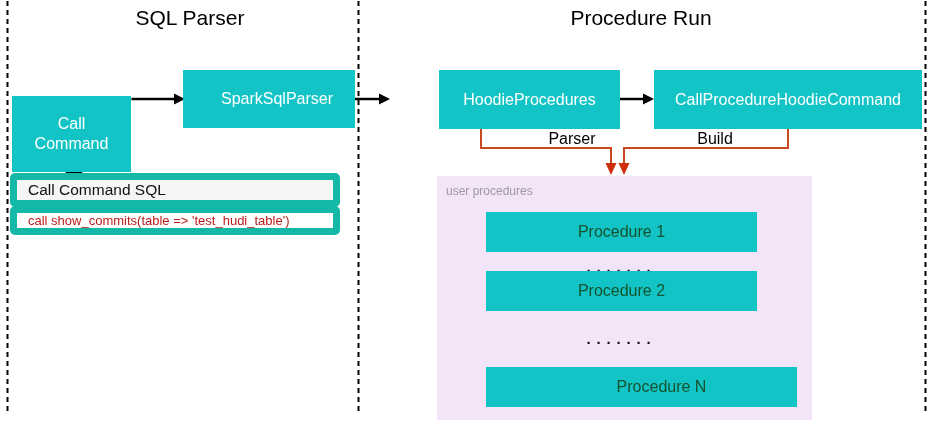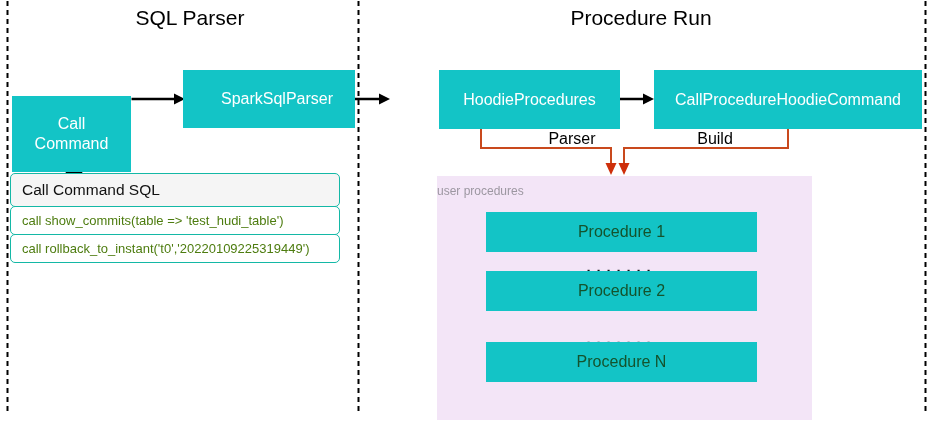--- a/index.html
+++ b/index.html
@@ -33,38 +33,38 @@
   .edge-label {
     position: absolute;
     font-size: 16px; color: #000;
     transform: translateX(-50%);
     white-space: nowrap;
   }
   .sql-panel { position: absolute; left: 10px; top: 173px; width: 330px; }
   .sql-cell {
     box-sizing: border-box;
     width: 330px;
-    border: 1px solid #14b8a6;
+    border: 7px solid #14b8a6;
     border-radius: 5px;
     background: #ffffff;
     padding-left: 11px;
     display: flex; align-items: center;
     white-space: nowrap;
   }
   .sql-cell + .sql-cell { margin-top: -1px; }
   .sql-header { height: 34px; background: #f5f5f5; font-size: 15.5px; color: #111; }
-  .sql-row { height: 29px; font-size: 13px; color: #4d7c0f; }
+  .sql-row { height: 29px; font-size: 13px; color: #b91c1c; }
   .proc-container {
     position: absolute;
     left: 437px; top: 176px;
     width: 375px; height: 244px;
     background: #F3E5F7;
   }
   .proc-container-label {
-    position: absolute; left: 0; top: 8px;
+    position: absolute; left: 9px; top: 8px;
     font-size: 12px; color: #9C97A1;
   }
   .proc-box {
     position: absolute; left: 49px; width: 271px; height: 40px;
     background: #13C4C6; color: #14532d;
     display: flex; align-items: center; justify-content: center;
     font-size: 16px;
   }
   .dots-row {
     position: absolute; left: 49px; width: 271px; height: 18px;
@@ -116,30 +116,29 @@
   <div class="node" style="left:183px; top:70px; width:156px; height:58px;padding-left:16px;">SparkSqlParser</div>
   <div class="node" style="left:391px; top:70px; width:181px; height:59px;margin-left:48px;">HoodieProcedures</div>
   <div class="node" style="left:654px; top:70px; width:268px; height:59px;text-align:right;">CallProcedureHoodieCommand</div>
 
   <div class="edge-label" style="left:572px; top:130px;">Parser</div>
   <div class="edge-label" style="left:715px; top:130px;">Build</div>
 
   <div class="sql-panel">
     <div class="sql-cell sql-header">Call Command SQL</div>
     <div class="sql-cell sql-row">call show_commits(table =&gt; 'test_hudi_table')</div>
-    <div class="sql-cell sql-row">call rollback_to_instant('t0','20220109225319449')</div>
   </div>
 
   <div class="proc-container">
     <div class="proc-container-label">user procedures</div>
 
     <div class="proc-box" style="top:36px;">Procedure 1</div>
 
     <div class="dots-row" style="top:85px;">·······</div>
 
     <div class="proc-box" style="top:95px;">Procedure 2</div>
 
     <div class="dots-row" style="top:157px;">·······</div>
 
-    <div class="proc-box" style="top:166px;">Procedure N</div>
+    <div class="proc-box" style="top:191px;padding-left:40px;">Procedure N</div>
   </div>
 
 </div>
 
 </body></html>

